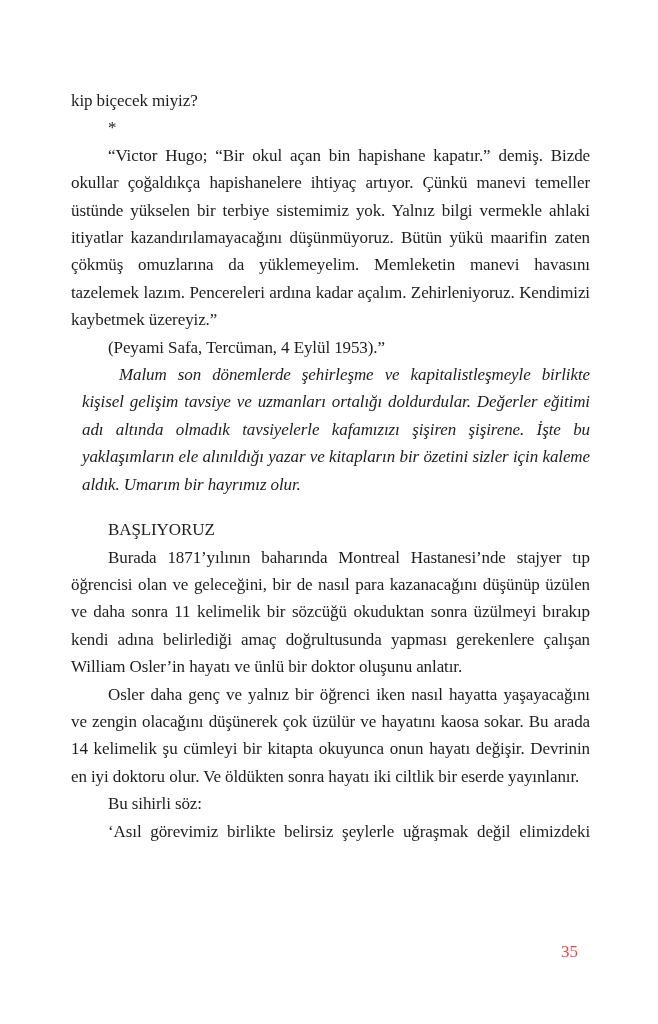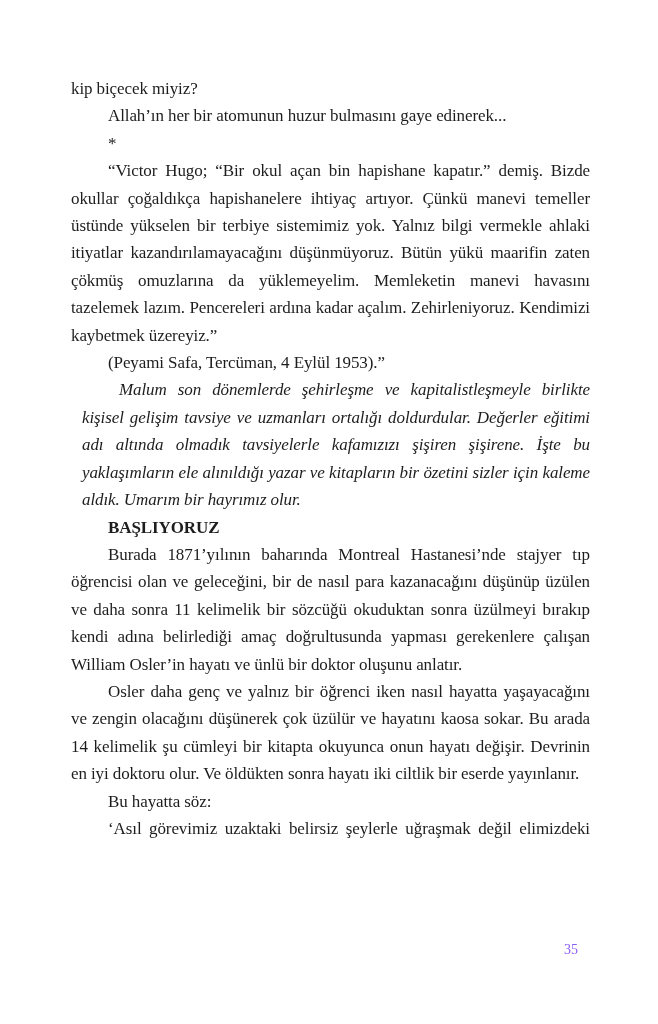--- a/index.html
+++ b/index.html
@@ -23,46 +23,45 @@
   }
   .para {
     font-family: "Liberation Serif", serif;
     font-size: 17px;
     line-height: 27.4px;
     color: #1d1d1d;
     text-align: justify;
     text-indent: 37px;
     letter-spacing: -0.1px;
   }
-  .para.no-indent { text-indent: 0; }
+  .para.no-indent { text-indent: 0; margin-top: 12px; }
   .para.italic { font-style: italic; margin-left: 11px; }
-  .para.heading { font-weight: bold; }
+  .para.heading { font-weight: normal; margin-top: 18px; }
   .para.jlast { text-align-last: justify; }
   .page-number {
     position: absolute;
     top: 942px;
     left: 71px;
     width: 507px;
     text-align: right;
     font-family: "Liberation Serif", serif;
-    font-size: 14px;
-    color: #8b5cf6;
+    font-size: 17px;
+    color: #ef4444;
   }
 </style>
 </head>
 <body>
 
 <div class="page">
   <div class="text-column">
       <p class="para plain no-indent">kip biçecek miyiz?</p>
-      <p class="para plain">Allah’ın her bir atomunun huzur bulmasını gaye edinerek...</p>
       <p class="para plain">*</p>
       <p class="para plain">“Victor Hugo; “Bir okul açan bin hapishane kapatır.” demiş. Bizde okullar çoğaldıkça hapishanelere ihtiyaç artıyor. Çünkü manevi temeller üstünde yükselen bir terbiye sistemimiz yok. Yalnız bilgi vermekle ahlaki itiyatlar kazandırılamayacağını düşünmüyoruz. Bütün yükü maarifin zaten çökmüş omuzlarına da yüklemeyelim. Memleketin manevi havasını tazelemek lazım. Pencereleri ardına kadar açalım. Zehirleniyoruz. Kendimizi kaybetmek üzereyiz.”</p>
       <p class="para plain">(Peyami Safa, Tercüman, 4 Eylül 1953).”</p>
       <p class="para italic">Malum son dönemlerde şehirleşme ve kapitalistleşmeyle birlikte kişisel gelişim tavsiye ve uzmanları ortalığı doldurdular. Değerler eğitimi adı altında olmadık tavsiyelerle kafamızızı şişiren şişirene. İşte bu yaklaşımların ele alınıldığı yazar ve kitapların bir özetini sizler için kaleme aldık. Umarım bir hayrımız olur.</p>
       <p class="para heading">BAŞLIYORUZ</p>
       <p class="para plain">Burada 1871’yılının baharında Montreal Hastanesi’nde stajyer tıp öğrencisi olan ve geleceğini, bir de nasıl para kazanacağını düşünüp üzülen ve daha sonra 11 kelimelik bir sözcüğü okuduktan sonra üzülmeyi bırakıp kendi adına belirlediği amaç doğrultusunda yapması gerekenlere çalışan William Osler’in hayatı ve ünlü bir doktor oluşunu anlatır.</p>
       <p class="para plain">Osler daha genç ve yalnız bir öğrenci iken nasıl hayatta yaşayacağını ve zengin olacağını düşünerek çok üzülür ve hayatını kaosa sokar. Bu arada 14 kelimelik şu cümleyi bir kitapta okuyunca onun hayatı değişir. Devrinin en iyi doktoru olur. Ve öldükten sonra hayatı iki ciltlik bir eserde yayınlanır.</p>
-      <p class="para plain">Bu hayatta söz:</p>
-      <p class="para plain jlast">‘Asıl görevimiz uzaktaki belirsiz şeylerle uğraşmak değil elimizdeki</p>
+      <p class="para plain">Bu sihirli söz:</p>
+      <p class="para plain jlast">‘Asıl görevimiz birlikte belirsiz şeylerle uğraşmak değil elimizdeki</p>
     </div>
   <div class="page-number">35</div>
 </div>
 
 </body></html>

